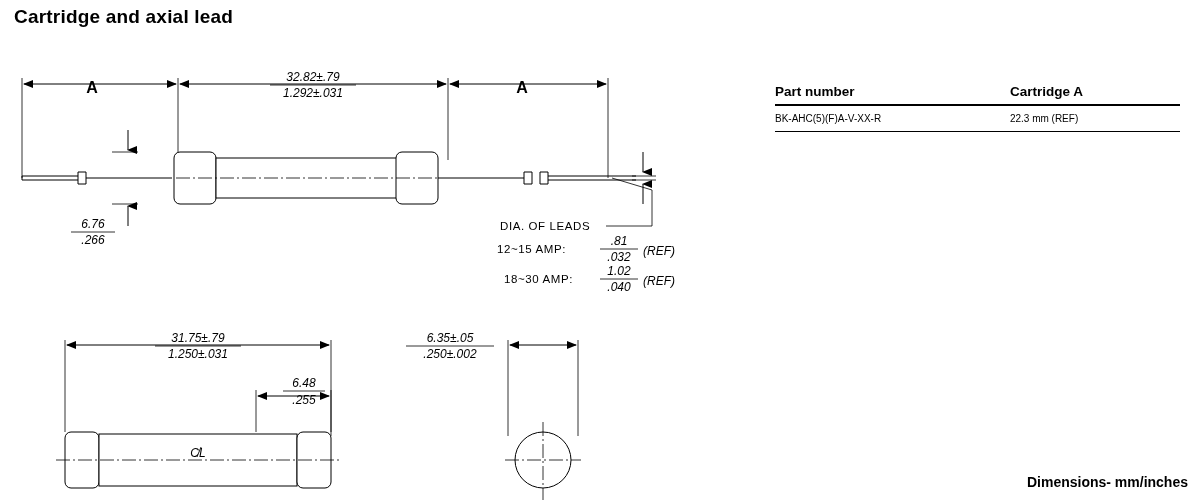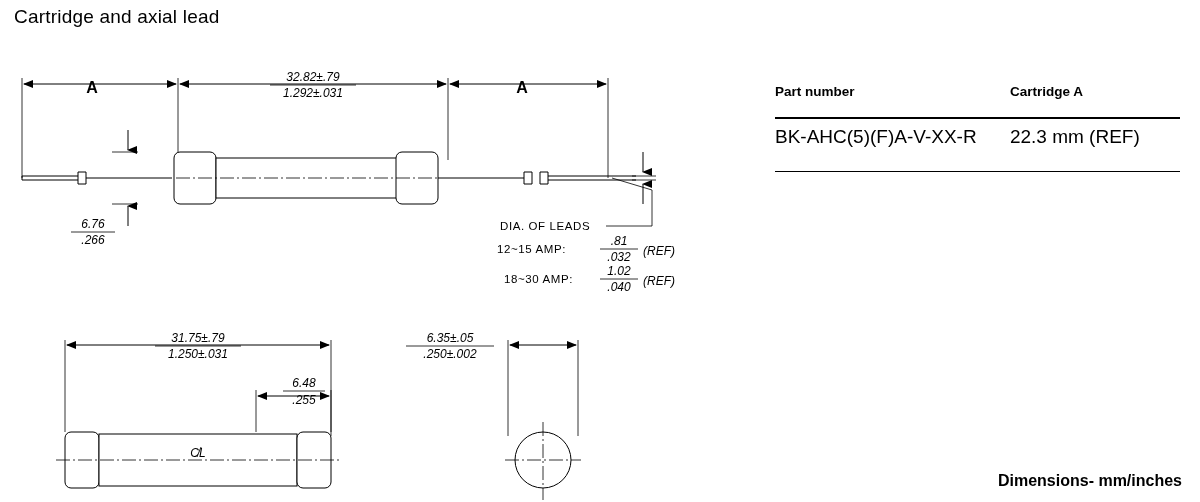--- a/index.html
+++ b/index.html
@@ -13,21 +13,21 @@
     position: relative;
     font-family: "Liberation Sans", sans-serif;
     color: #000000;
     overflow: hidden;
   }
   .page-title {
     position: absolute;
     left: 14px;
     top: 6px;
     font-size: 19px;
-    font-weight: normal;
+    font-weight: bold;
     letter-spacing: 0.2px;
   }
   svg.drawing {
     position: absolute;
     left: 0;
     top: 0;
     width: 1200px;
     height: 502px;
   }
   .tbl {
@@ -37,35 +37,35 @@
     width: 405px;
   }
   .tbl table {
     border-collapse: collapse;
     width: 100%;
   }
   .tbl th {
     font-size: 13.5px;
     font-weight: bold;
     text-align: left;
-    padding: 0 0 18px 0;
+    padding: 0 0 5px 0;
     border-bottom: 2px solid #000;
   }
   .tbl td {
-    font-size: 19px;
-    padding: 7px 0 23px 0;
+    font-size: 10px;
+    padding: 7px 0 7px 0;
     border-bottom: 1px solid #000;
     white-space: nowrap;
   }
   .tbl .col-a { width: 58%; }
   .units {
     position: absolute;
-    right: 18px;
+    right: 12px;
     bottom: 12px;
-    font-size: 16px;
+    font-size: 14px;
     font-weight: bold;
   }
   text {
     font-family: "Liberation Sans", sans-serif;
     fill: #000;
   }
   .dimi {
     font-size: 12px;
     font-style: italic;
   }

